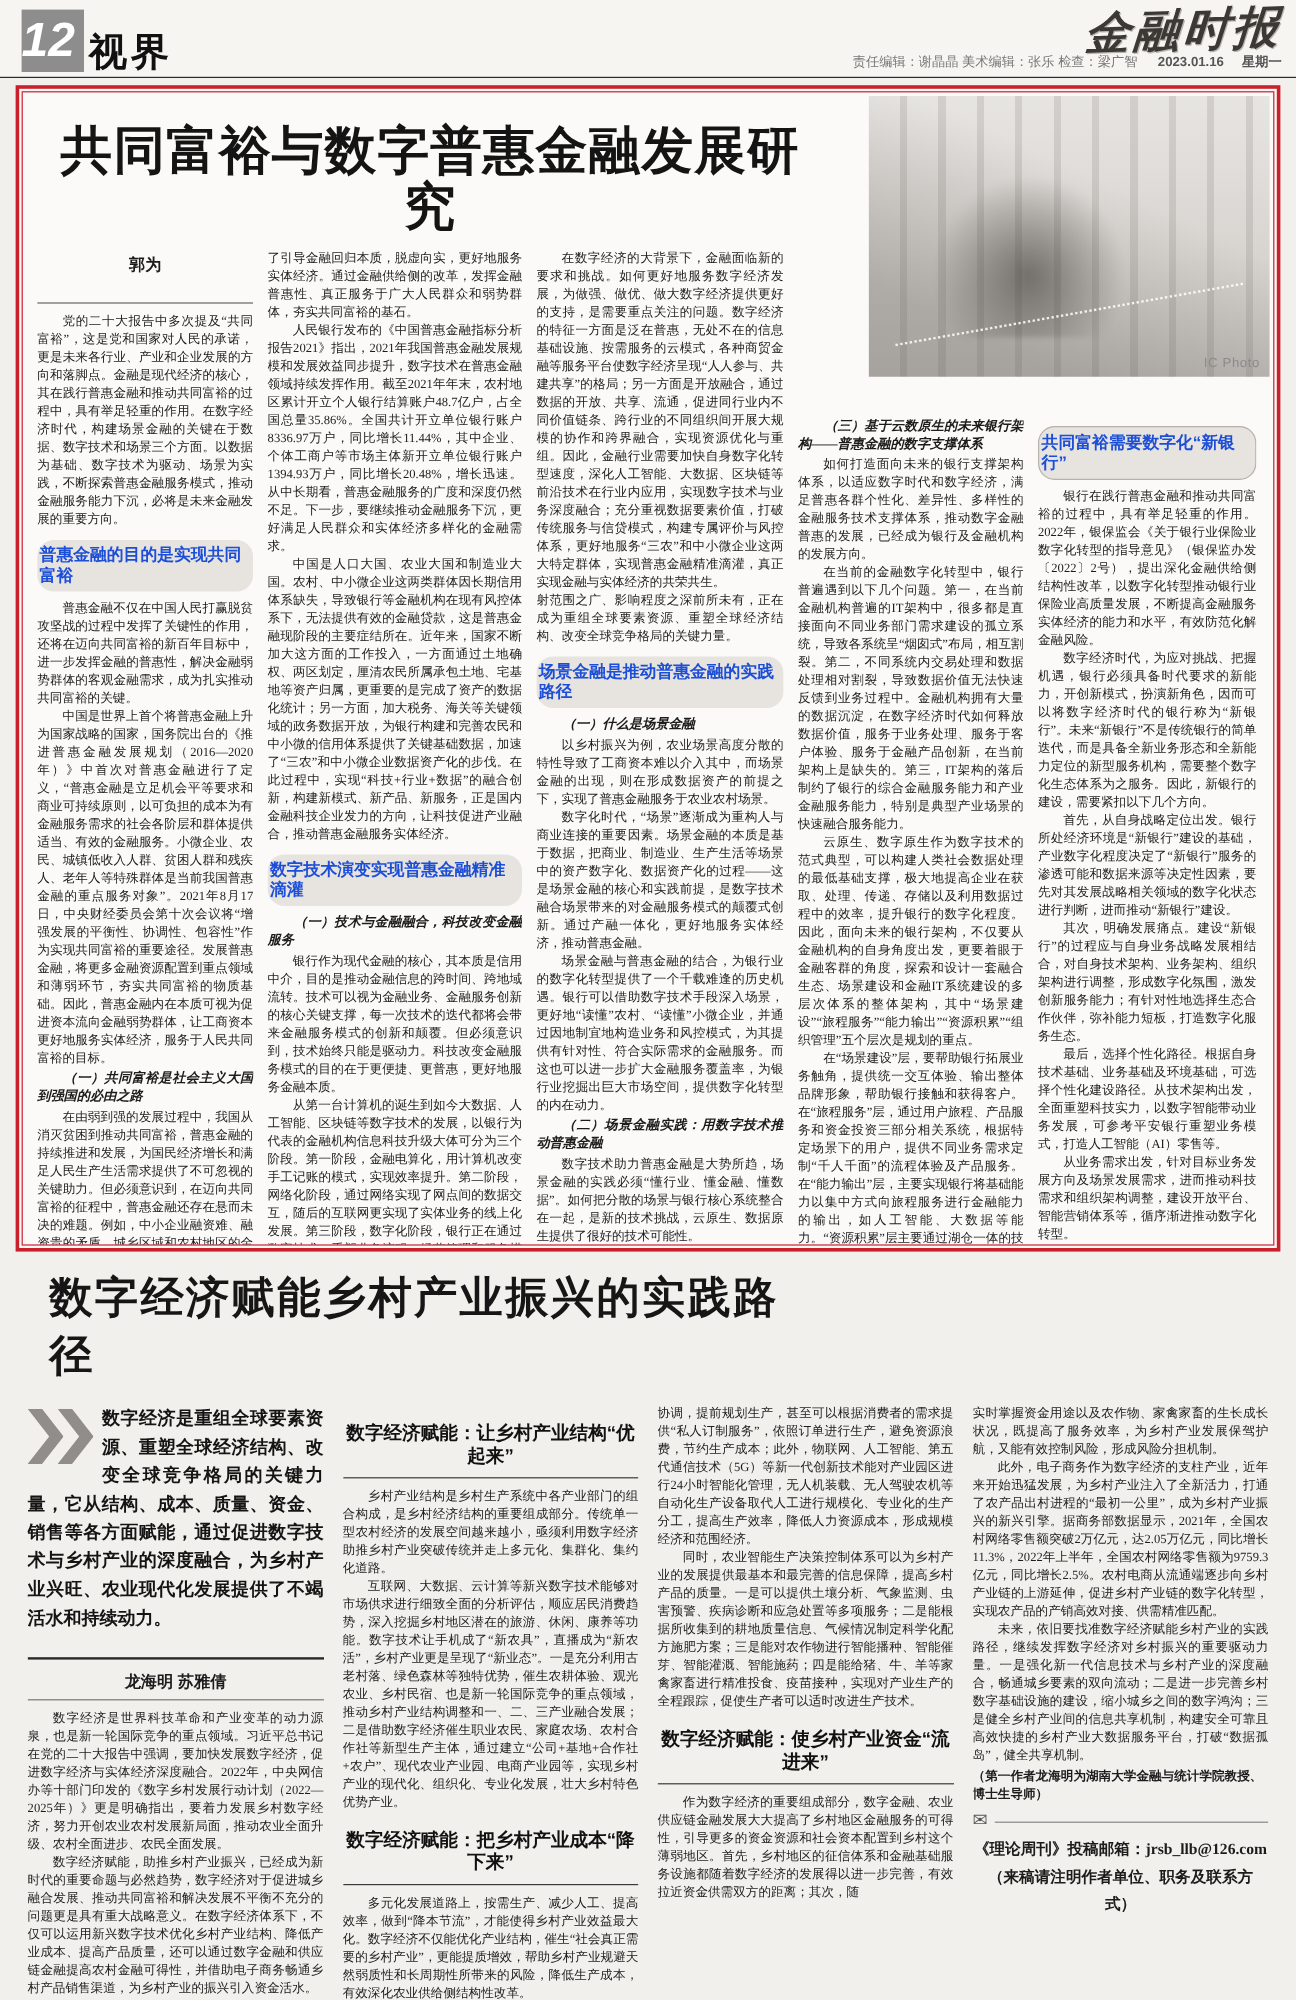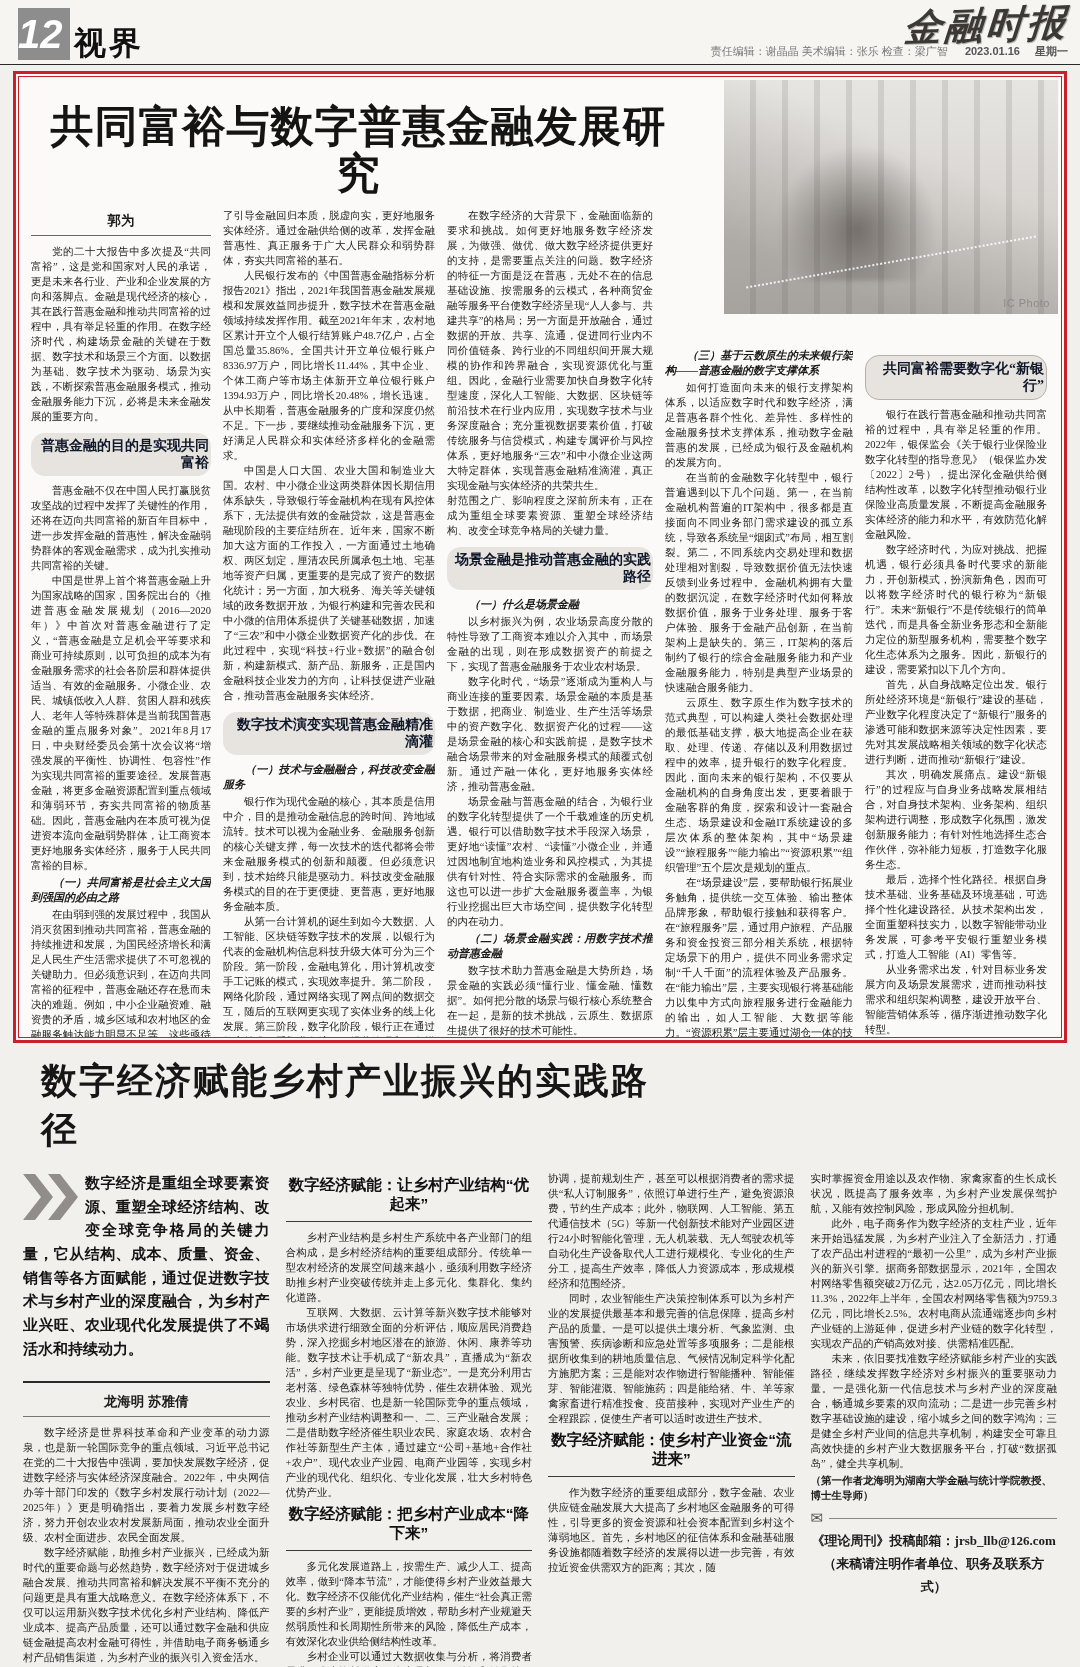--- a/index.html
+++ b/index.html
@@ -32,46 +32,46 @@
   .ph-line{position:absolute;left:6%;bottom:22%;width:88%;border-top:2px dotted rgba(255,255,255,.85);
      transform:rotate(-10deg);}
   .ic{position:absolute;right:8px;bottom:5px;font-family:"Liberation Sans",sans-serif;font-size:11px;
       color:#8b8b8b;letter-spacing:.5px;}
   .headline{margin:26px 0 10px;width:655px;text-align:center;font-family:"Liberation Sans",sans-serif;
             font-size:43px;line-height:1.1;font-weight:900;letter-spacing:1px;color:#141414;}
   .cols{display:flex;gap:12px;height:840px;overflow:hidden;}
   .mcol{overflow:hidden;text-align:justify;}
   .c1{flex:0 0 180px;} .c2{flex:0 0 212px;} .c3{flex:0 0 206px;} .c4{flex:0 0 188px;} .c5{flex:0 0 182px;}
   .low{margin-top:138px;height:702px;}
-  .byline{text-align:center;font-size:13.5px;font-weight:700;padding:4px 0 5px;border-bottom:1px solid #666;
+  .byline{text-align:center;font-size:13.5px;font-weight:700;padding:4px 0 22px;border-bottom:1px solid #666;
           margin-bottom:8px;font-family:"Liberation Sans",sans-serif;}
   .para{font-size:10.5px;line-height:15px;text-indent:2em;margin:0;}
   .pc{text-indent:0;}
-  .band{background:#e7e4df;color:#0f172a;font-family:Liberation Serif, serif;font-weight:700;
-        font-size:14px;line-height:1.25;text-align:right;border-radius:14px;padding:4px 2px;
+  .band{background:#e7e4df;color:#1d4ed8;font-family:Liberation Sans, sans-serif;font-weight:700;
+        font-size:14px;line-height:1.25;text-align:left;border-radius:14px;padding:4px 2px;
         margin:9px 0 7px;text-indent:0;}
   .boxband{border:1px solid #b6b1ab;}
   .kick{font-weight:700;font-style:italic;font-size:11px;line-height:15px;margin:2px 0;text-indent:2em;}
   .endb{text-align:left;text-indent:0;font-weight:700;font-size:10.5px;line-height:15px;margin-top:2px;}
   
   .second{margin:8px 13px 0;position:relative;}
   .headline2{margin:14px 0 16px 28px;font-family:"Liberation Sans",sans-serif;font-size:36px;
              font-weight:900;letter-spacing:2px;color:#161616;width:640px;}
   .cols2{display:flex;gap:16px;height:498px;overflow:hidden;padding:0 10px;}
   .scol{flex:1;overflow:hidden;text-align:justify;}
   .lead{font-family:"Liberation Sans",sans-serif;font-weight:700;font-size:15px;line-height:1.58;
         color:#141414;border-bottom:2px solid #2a2a2a;padding-bottom:20px;text-align:justify;}
   .chev{float:left;width:56px;height:46px;margin:3px 6px 2px 0;position:relative;}
   .chev i{position:absolute;top:0;width:30px;height:46px;background:#908d8a;
           clip-path:polygon(0 0,40% 0,100% 50%,40% 100%,0 100%,60% 50%);}
   .chev i:nth-child(2){left:25px;}
   .authors{text-align:center;font-weight:700;font-size:13.5px;padding:10px 0 5px;border-bottom:1px solid #777;
            margin-bottom:8px;font-family:"Liberation Sans",sans-serif;}
   .sub2{font-family:"Liberation Sans",sans-serif;font-weight:700;font-size:15.5px;color:#111;
-        text-align:center;border-bottom:1px solid #3a3a3a;padding:4px 0 7px;margin:0 0 8px;
+        text-align:center;border-bottom:1px solid #3a3a3a;padding:4px 0 7px;margin:10px 0 8px;
         text-indent:0;line-height:1.25;}
   .contact{margin-top:8px;}
   .env-row{display:flex;align-items:center;gap:6px;margin:6px 0 4px;}
   .env{font-size:15px;color:#555;line-height:1;}
   .rule{flex:1;height:1px;background:#888;}
   .c-line{text-align:center;font-size:13px;font-weight:700;line-height:1.75;}
 </style>
 </head>
 <body>
 

